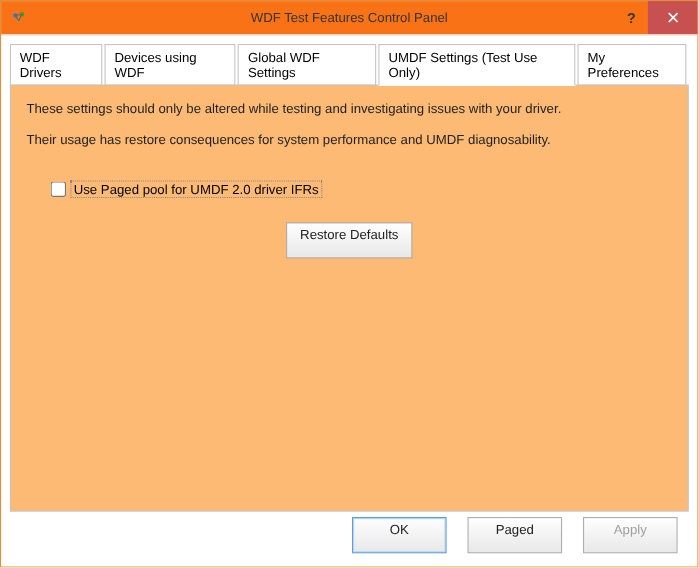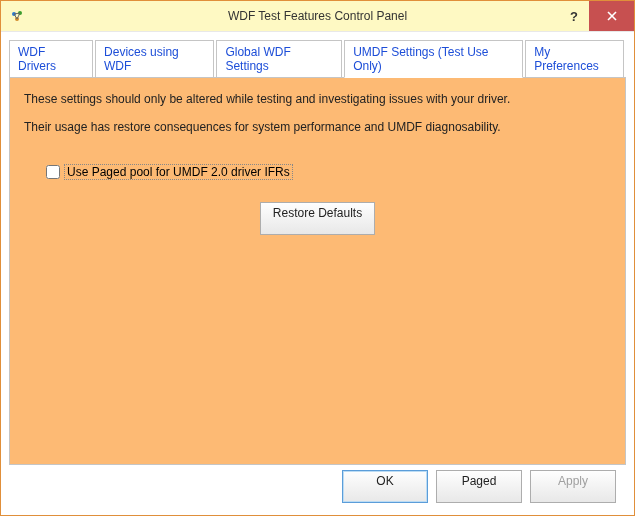--- a/index.html
+++ b/index.html
@@ -14,21 +14,21 @@
     height: 516px;
     border: 1px solid #e08f3a;
     box-sizing: border-box;
     background: #fff;
     display: flex;
     flex-direction: column;
     position: relative;
   }
   .titlebar {
     height: 30px;
-    background: #fef9c3;
+    background: #f97316;
     display: flex;
     align-items: center;
     position: relative;
     border-bottom: 1px solid #e8e8e8;
     gap: 10px;
   }
   .titlebar .app-icon {
     width: 16px;
     height: 16px;
     margin-left: 8px;
@@ -82,21 +82,21 @@
     align-items: flex-end;
     margin-bottom: -1px;
     gap: 0;
   }
   .tab {
     padding: 4px 8px;
     border: 1px solid #c5c5c5;
     border-bottom: 1px solid #c5c5c5;
     background: #fff;
     font-size: 12px;
-    color: #1d4ed8;
+    color: #000000;
     margin-right: 2px;
     position: relative;
   }
   .tab.active {
     border-bottom: 1px solid #fff;
     z-index: 2;
     background: #fff;
   }
   .tabpanel {
     flex: 1;
@@ -166,21 +166,21 @@
   .btn.disabled {
     color: #a0a0a0;
   }
 
   .footer {
     height: 42px;
     display: flex;
     align-items: center;
     justify-content: flex-end;
     padding-right: 10px;
-    gap: 8px;
+    gap: 19px;
   }
 </style>
 </head>
 <body>
 
 <div class="window">
 
   <div class="titlebar">
     <span class="app-icon">
       <svg width="16" height="16" viewBox="0 0 16 16">

